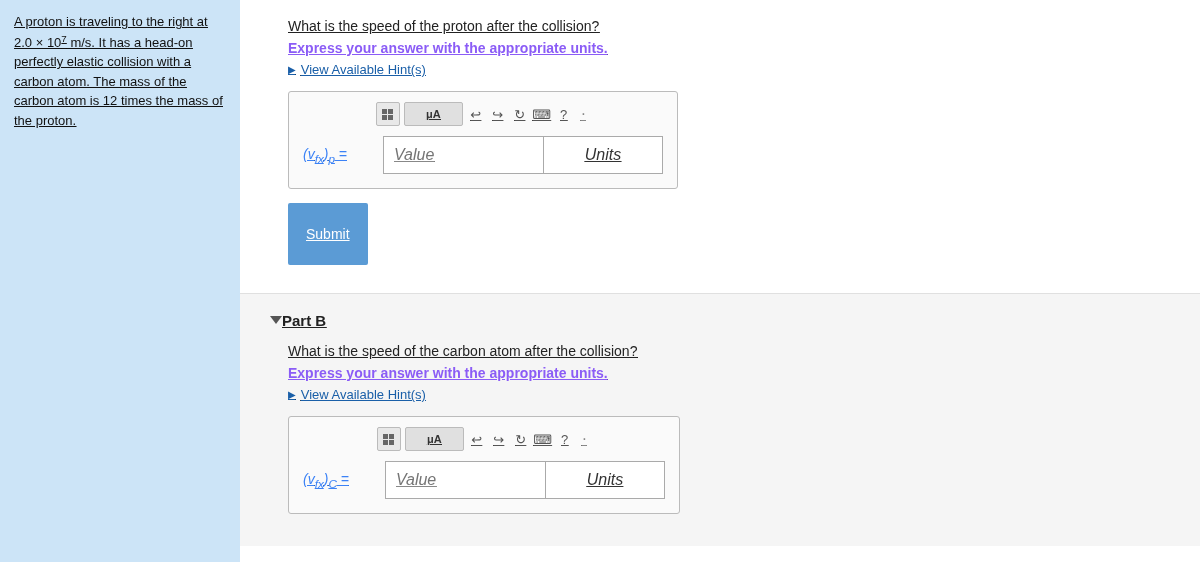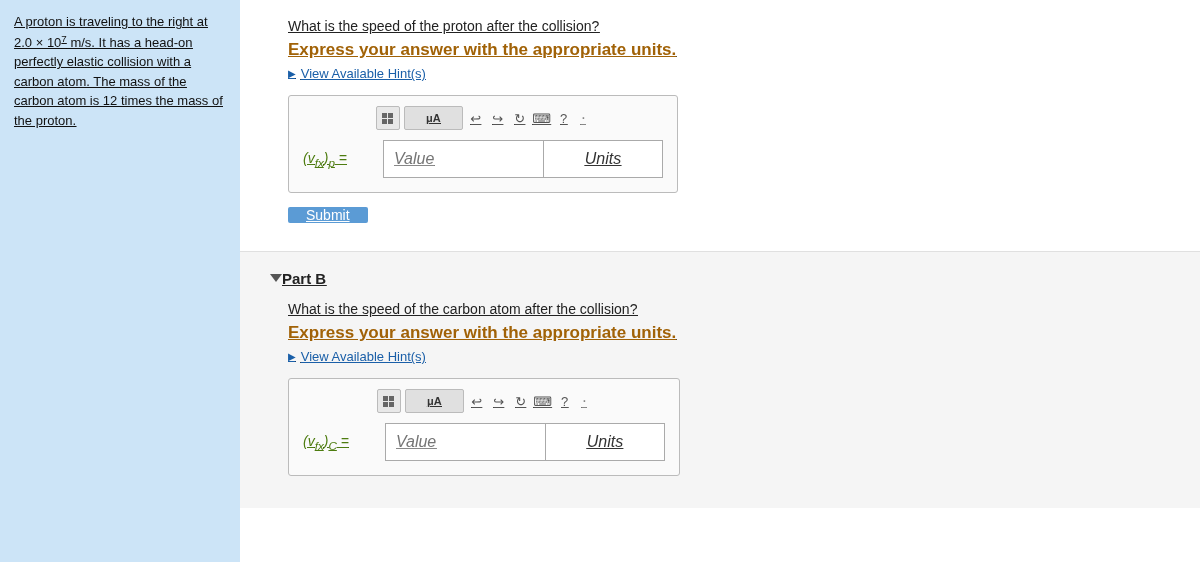--- a/index.html
+++ b/index.html
@@ -63,22 +63,22 @@
 
     .question-text {
       font-size: 14px;
       color: #222;
       margin-bottom: 6px;
       padding-left: 18px;
     }
 
     .bold-instruction {
       font-weight: bold;
-      font-size: 17px;
-      color: #a16207;
+      font-size: 14px;
+      color: #8b5cf6;
       margin-bottom: 6px;
       padding-left: 18px;
     }
 
     .hint-link {
       color: #1a5fa8;
       font-size: 13px;
       cursor: pointer;
       display: flex;
       align-items: center;
@@ -151,21 +151,21 @@
 
     
     .input-row {
       display: flex;
       align-items: center;
       gap: 0;
     }
 
     .eq-label {
       font-size: 14px;
-      color: #4d7c0f;
+      color: #3b82f6;
       margin-right: 8px;
       white-space: nowrap;
     }
 
     .value-input {
       border: 1px solid #aaa;
       border-right: none;
       padding: 6px 10px;
       font-size: 16px;
       color: #888;
@@ -188,21 +188,21 @@
       display: flex;
       align-items: center;
       justify-content: center;
       font-style: italic;
     }
 
     .submit-btn {
       background: #5b9bd5;
       color: #fff;
       border: none;
-      padding: 0 18px;
+      padding: 23px 18px;
       font-size: 14px;
       cursor: pointer;
       border-radius: 2px;
       margin-left: 18px;
       margin-bottom: 10px;
     }
 
     
     .part-b-section {
       background: #f5f5f5;

